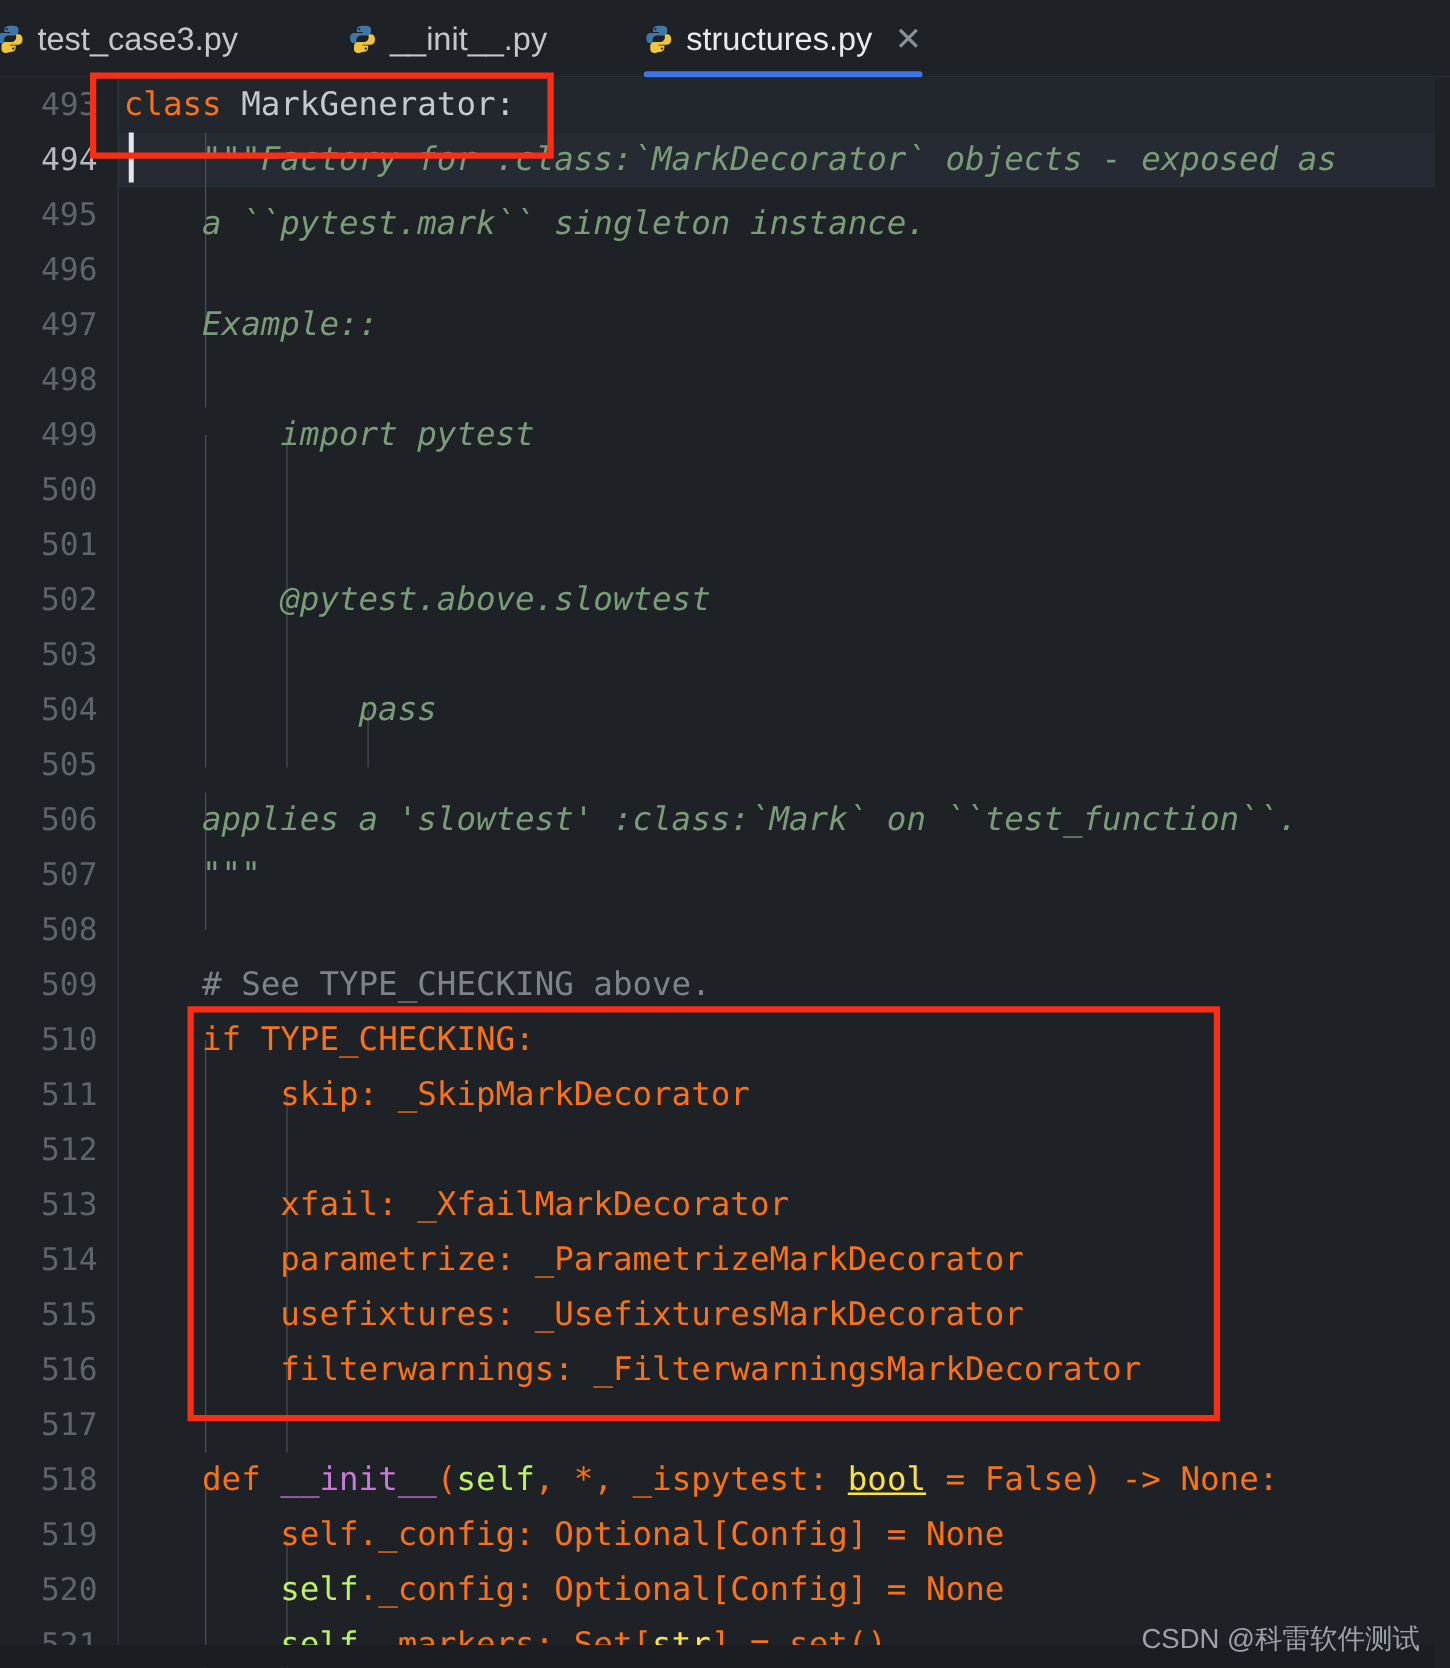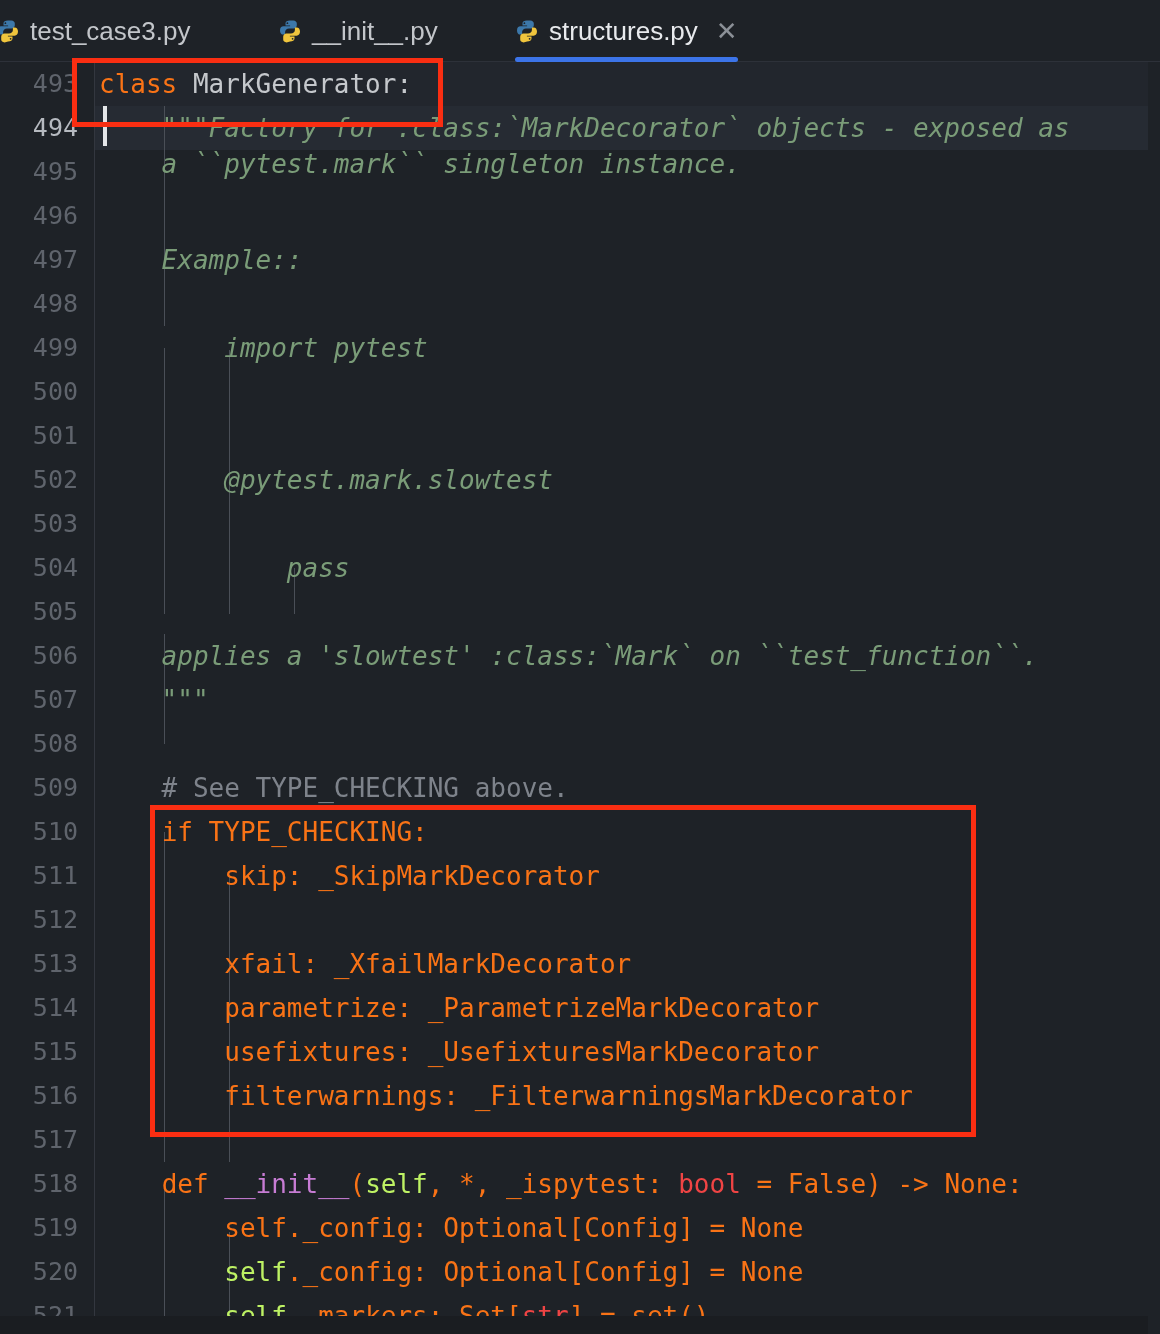--- a/index.html
+++ b/index.html
@@ -74,21 +74,21 @@
     color: #c5c8cc;
   }
 
   
   .kw   { color: #f97316; }      
   .cls  { color: #c5c8cc; }
   .doc  { color: #7a9c78; font-style: italic; }
   .cmt  { color: #7e838b; }
   .fn   { color: #c77cd4; }
   .slf  { color: #bef264; }
-  .typ  { color: #ef4444; }
+  .typ  { color: #fde047; text-decoration: underline; }
   .plain{ color: #f97316; }
 
   
   .guide {
     position: absolute; width: 1px;
     background: #4a4f57;
   }
 
   
   #caret {
@@ -192,28 +192,28 @@
   <div class="guide" style="left:164px; top:770px; height:330px;"></div>
   <div class="guide" style="left:229px; top:814px; height:286px;"></div>
   <div class="guide" style="left:164px; top:1126px; height:150px;"></div>
   <div class="guide" style="left:229px; top:1170px; height:106px;"></div>
 
   <div id="caret"></div>
 
   <div class="codeline" style="top:0px;"><span class="kw">class</span><span class="plain"> </span><span class="cls">MarkGenerator:</span></div>
 
   <div class="codeline doc" style="top:44px;">    """Factory for :class:`MarkDecorator` objects - exposed as</div>
-  <div class="codeline doc" style="top:80px;">    a ``pytest.mark`` singleton instance.</div>
+  <div class="codeline doc" style="top:95px;">    a ``pytest.mark`` singleton instance.</div>
   <div class="codeline doc" style="top:132px;"></div>
   <div class="codeline doc" style="top:176px;">    Example::</div>
   <div class="codeline doc" style="top:220px;"></div>
   <div class="codeline doc" style="top:264px;">        import pytest</div>
   <div class="codeline doc" style="top:308px;"></div>
   <div class="codeline doc" style="top:352px;"></div>
-  <div class="codeline doc" style="top:396px;">        @pytest.mark.slowtest</div>
+  <div class="codeline doc" style="top:396px;">        @pytest.above.slowtest</div>
   <div class="codeline doc" style="top:484px;">            pass</div>
   <div class="codeline doc" style="top:528px;"></div>
   <div class="codeline doc" style="top:572px;">    applies a 'slowtest' :class:`Mark` on ``test_function``.</div>
   <div class="codeline doc" style="top:616px;">    """</div>
   <div class="codeline doc" style="top:660px;"></div>
   <div class="codeline cmt" style="top:704px;">    # See TYPE_CHECKING above.</div>
 
   <div class="codeline" style="top:748px;"><span class="plain">    </span><span class="kw">if</span><span class="plain"> TYPE_CHECKING:</span></div>
   <div class="codeline plain" style="top:792px;">        skip: _SkipMarkDecorator</div>
   <div class="codeline plain" style="top:880px;">        xfail: _XfailMarkDecorator</div>
@@ -225,16 +225,17 @@
   <div class="codeline" style="top:1100px;"><span class="plain">    </span><span class="kw">def</span><span class="plain"> </span><span class="fn">__init__</span><span class="plain">(</span><span class="slf">self</span><span class="plain">, *, _ispytest: </span><span class="typ">bool</span><span class="plain"> = </span><span class="kw">False</span><span class="plain">) -&gt; </span><span class="kw">None</span><span class="plain">:</span></div>
 
   <div class="codeline plain" style="top:1144px;">        self._config: Optional[Config] = None</div>
 
   <div class="codeline" style="top:1188px;"><span class="plain">        </span><span class="slf">self</span><span class="plain">._config: Optional[Config] = </span><span class="kw">None</span></div>
 
   <div class="codeline" style="top:1232px;"><span class="plain">        </span><span class="slf">self</span><span class="plain">._markers: Set[</span><span class="typ">str</span><span class="plain">] = set()</span></div>
 
   <div id="bottomstrip"></div>
 
+  <div id="watermark">CSDN @科雷软件测试</div>
 </div>
 
 <div class="redbox" style="left:72px;  top:58px;  width:371px; height:69px;"></div>
 <div class="redbox" style="left:150px; top:805px; width:826px; height:332px;"></div>
 
 </body></html>

